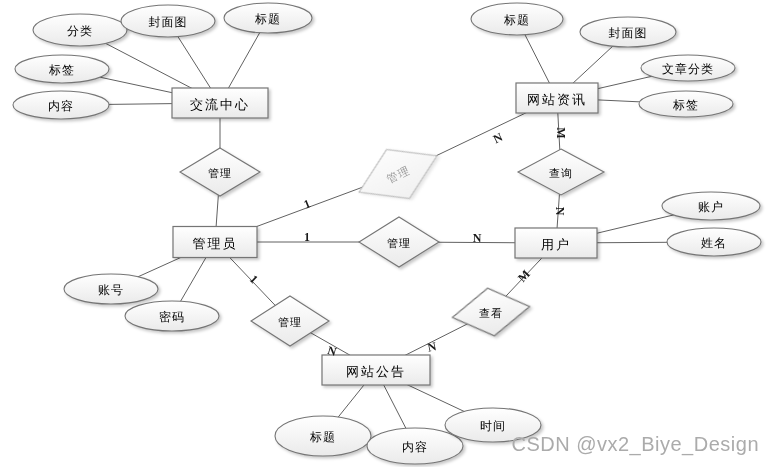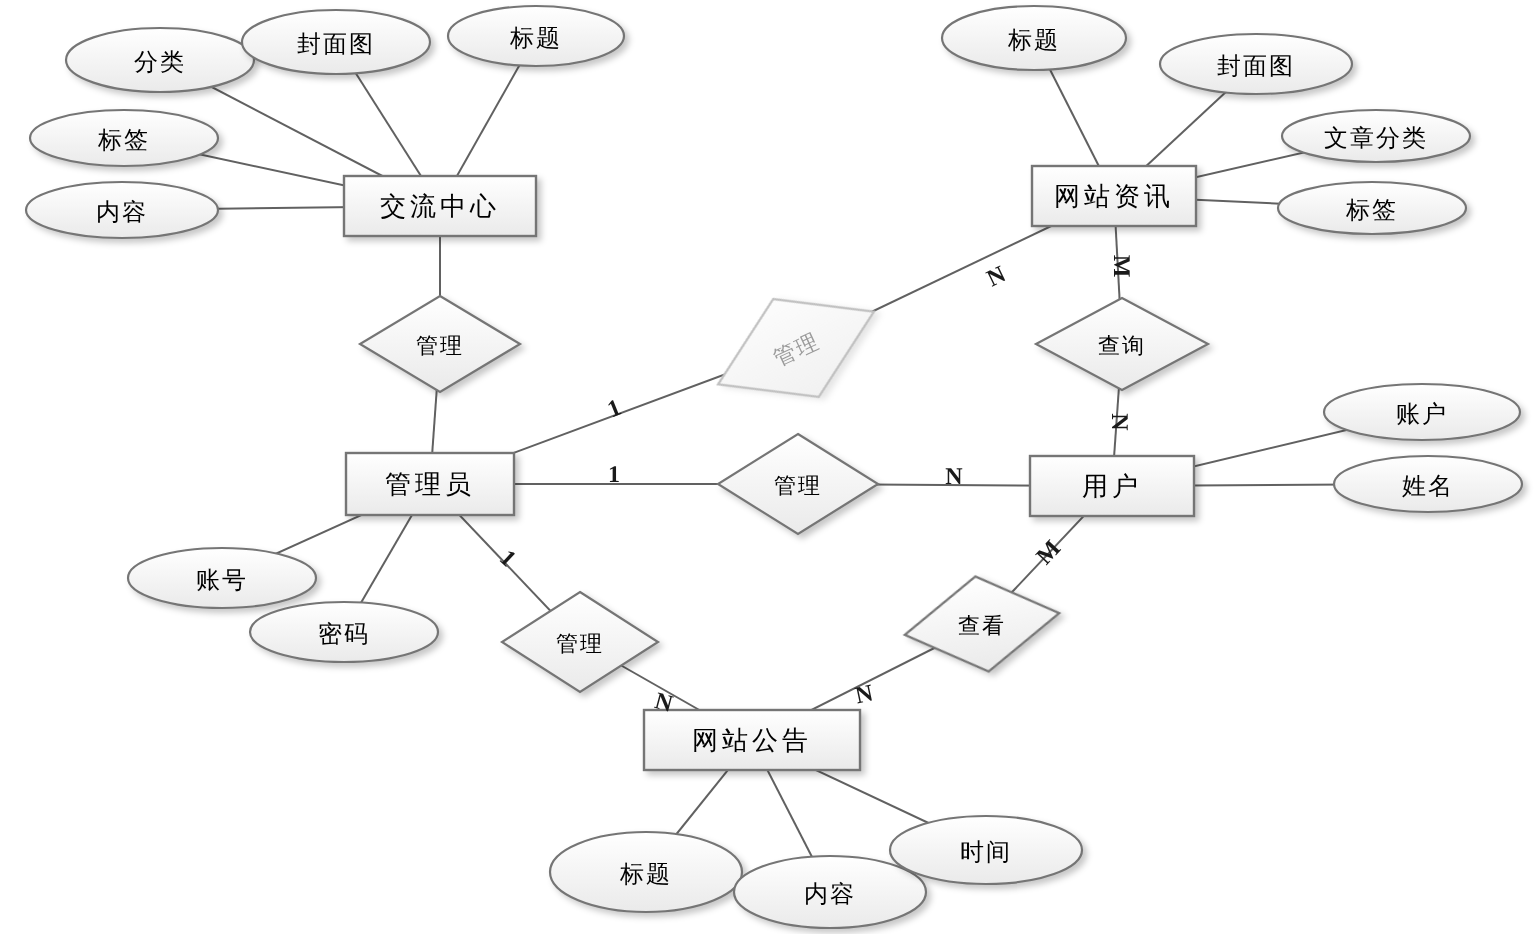--- a/index.html
+++ b/index.html
@@ -174,13 +174,14 @@
         <text class="card-label" transform="translate(307,237) rotate(0)">1</text>
         <text class="card-label" transform="translate(477,238) rotate(0)">N</text>
         <text class="card-label" transform="translate(561,133) rotate(90)">M</text>
         <text class="card-label" transform="translate(560,211) rotate(90)">N</text>
         <text class="card-label" transform="translate(254,279) rotate(43)">1</text>
         <text class="card-label" transform="translate(332,351) rotate(15)">N</text>
         <text class="card-label" transform="translate(524,276) rotate(-47)">M</text>
         <text class="card-label" transform="translate(432,347) rotate(-12)">N</text>
       </g>
     </svg>
+  <div id="watermark">CSDN @vx2_Biye_Design</div>
 </div>
 
 </body></html>

